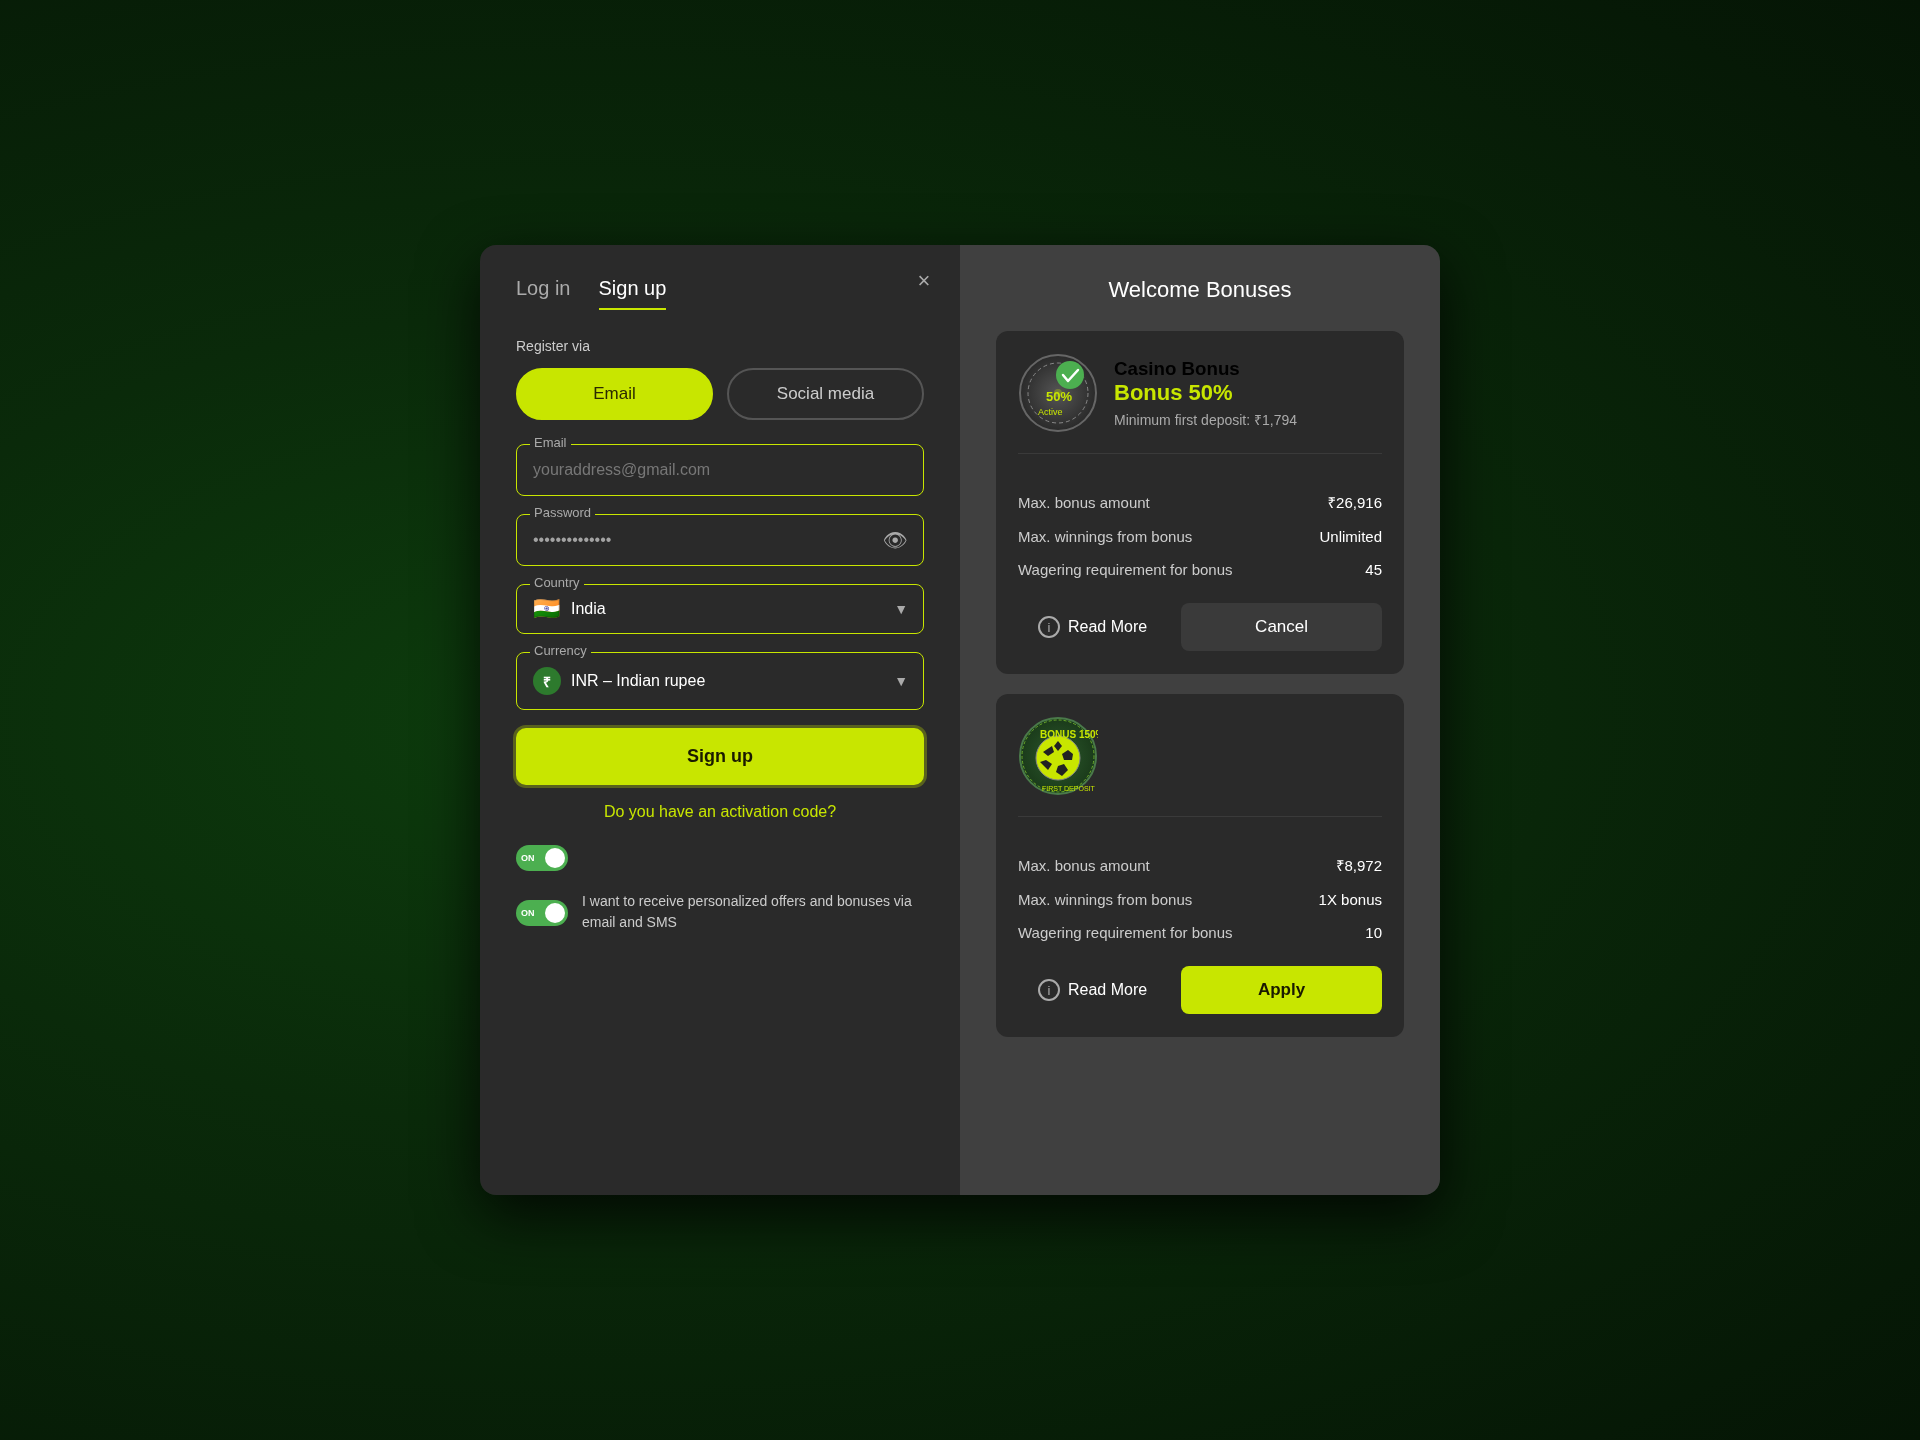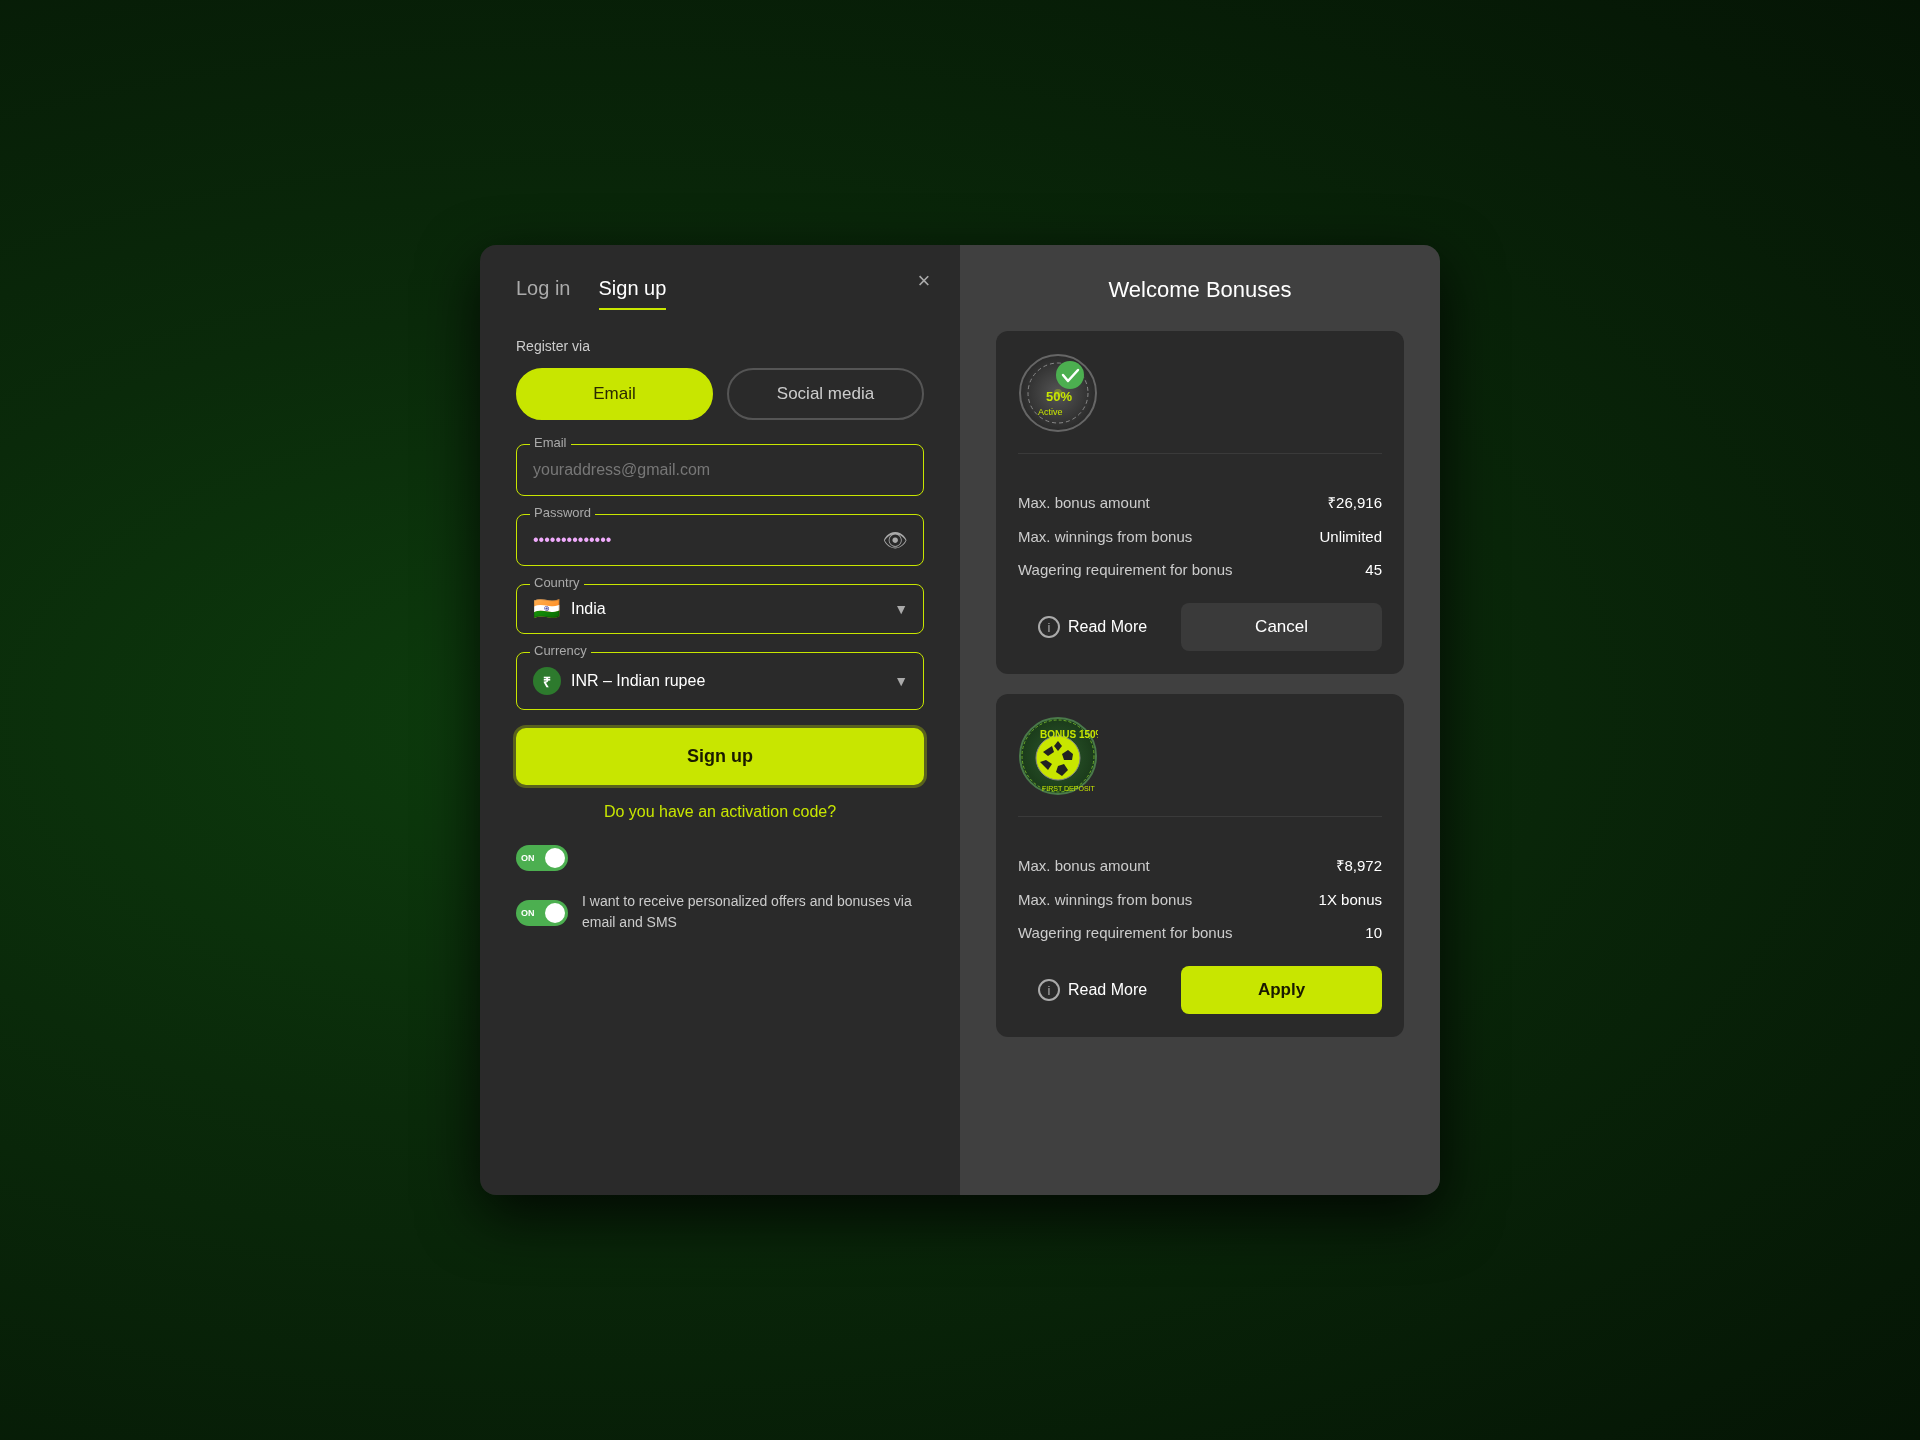--- a/index.html
+++ b/index.html
@@ -132,21 +132,21 @@
       color: #aaa;
       z-index: 1;
     }
 
     .form-group input,
     .form-group select {
       width: 100%;
       background: transparent;
       border: 1.5px solid #c8e600;
       border-radius: 8px;
-      color: #f0abfc;
+      color: #a3a3a3;
       font-size: 16px;
       padding: 16px 16px;
       outline: none;
       appearance: none;
     }
 
     .form-group input::placeholder {
       color: #777;
     }
 
@@ -555,20 +555,28 @@
             <circle cx="52" cy="22" r="14" fill="#4caf50"></circle>
             <path d="M45 22 L50 28 L60 17" stroke="#fff" stroke-width="2.5" fill="none" stroke-linecap="round" stroke-linejoin="round"></path>
 
             <text x="28" y="48" fill="#c8e600" font-size="13" font-weight="bold" font-family="Arial">50%</text>
 
             <text x="20" y="62" fill="#c8e600" font-size="9" font-family="Arial">Active</text>
 
             <circle cx="40" cy="40" r="4" fill="#c8e600" opacity="0.3"></circle>
           </svg>
         </div>
+        <div>
+          <h3>Casino Bonus</h3>
+          <div class="bonus-percent">Bonus 50%</div>
+          <div class="bonus-min-deposit">
+            <span>Minimum first deposit:</span>
+            <span>₹1,794</span>
+          </div>
+        </div>
       </div>
 
       <div class="bonus-details">
         <div class="bonus-detail-row">
           <span>Max. bonus amount</span>
           <span class="value">₹26,916</span>
         </div>
         <div class="bonus-detail-row">
           <span>Max. winnings from bonus</span>
           <span class="value">Unlimited</span>

